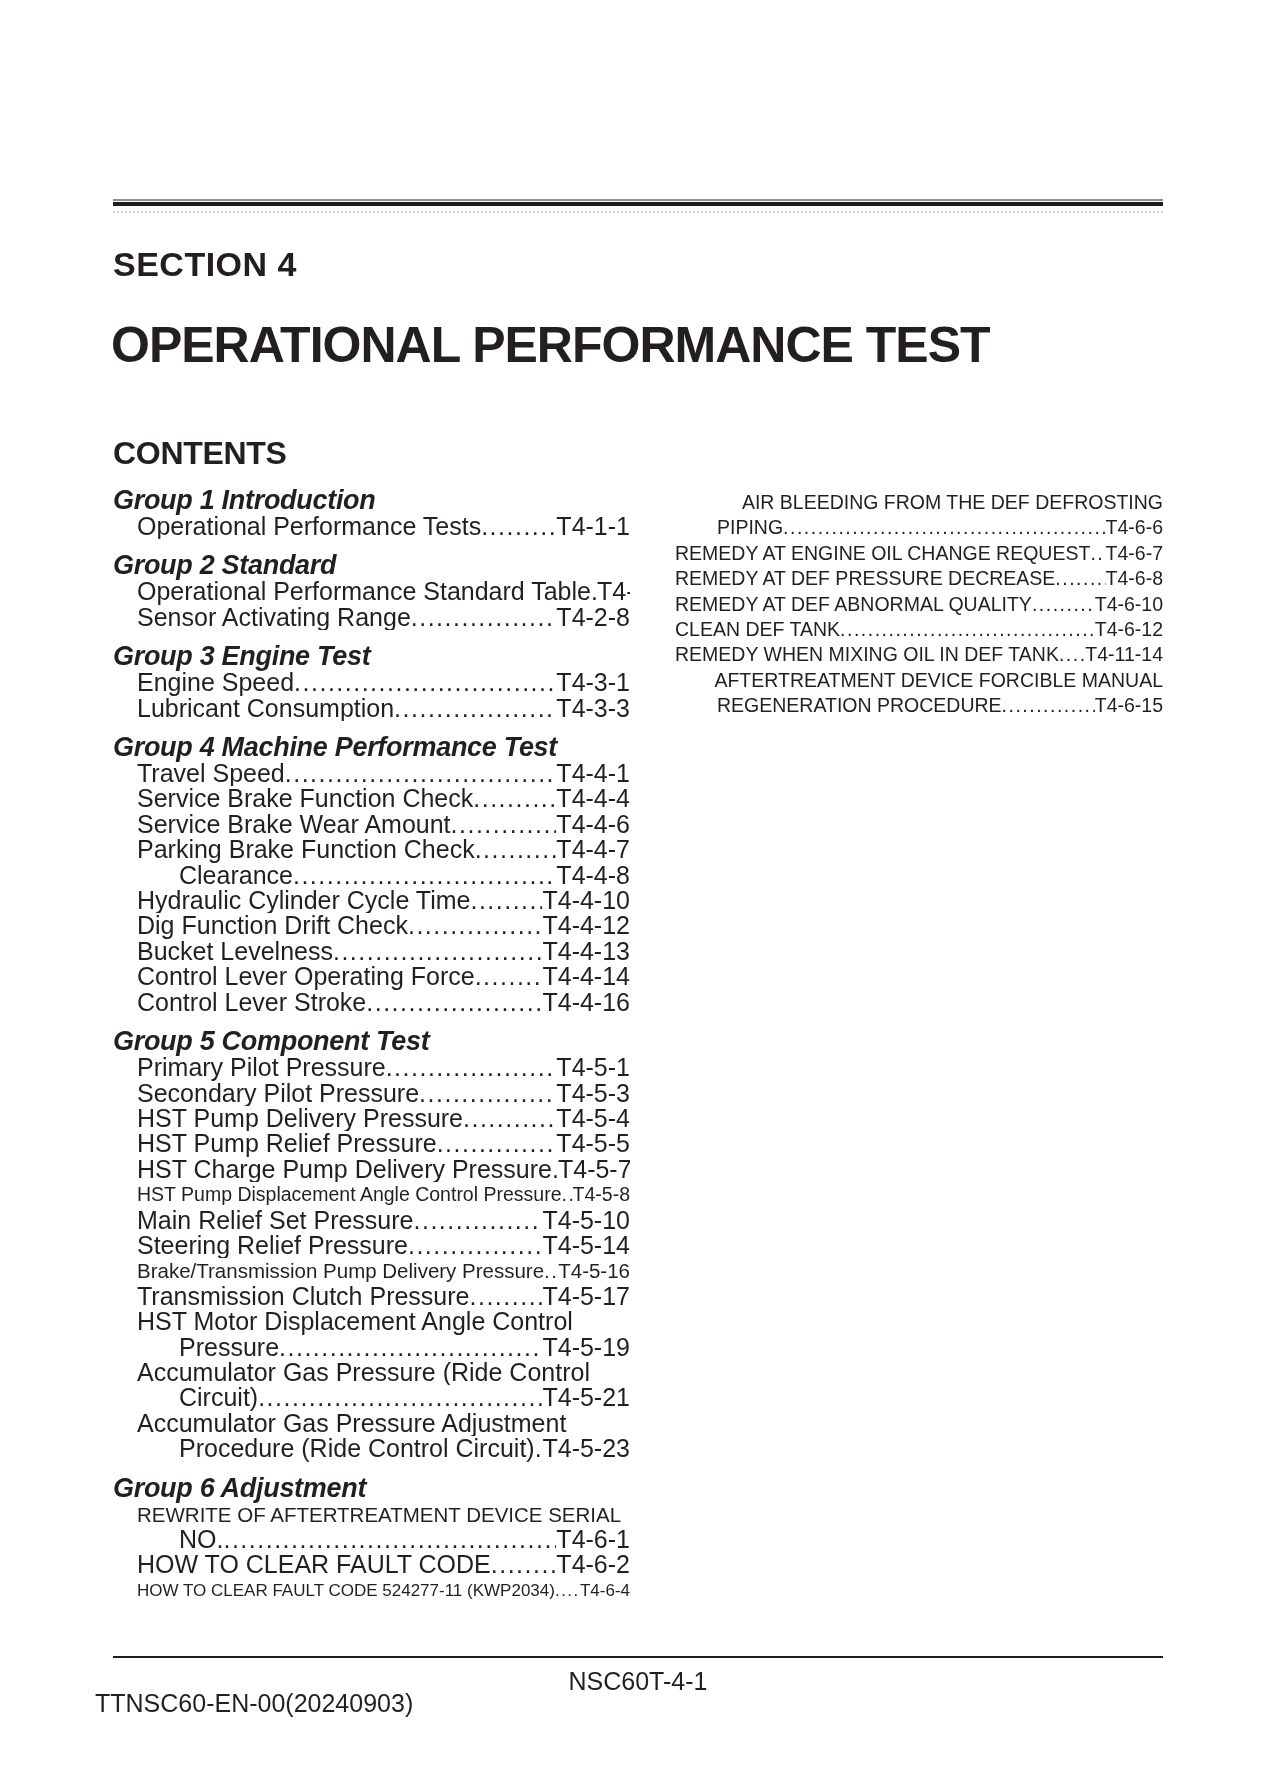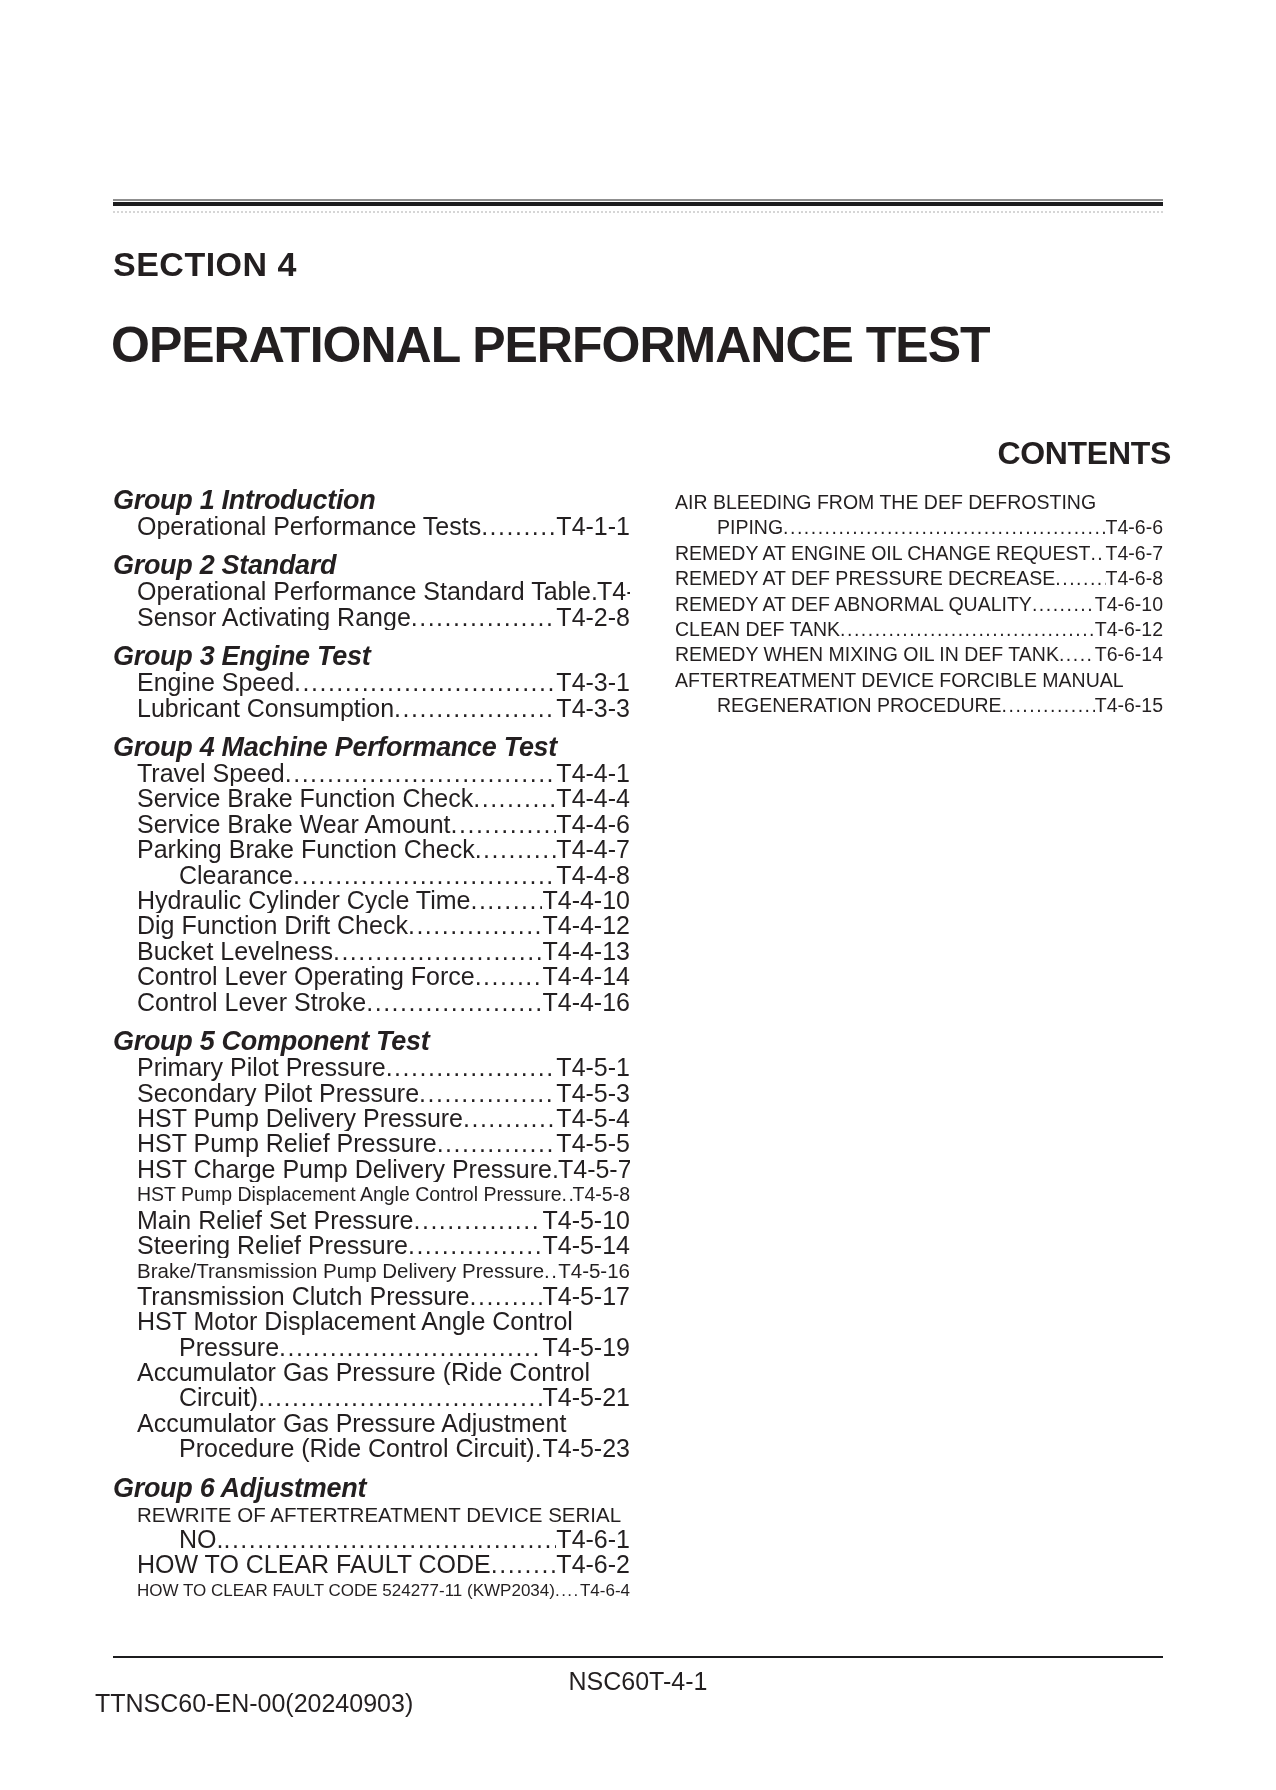--- a/index.html
+++ b/index.html
@@ -28,22 +28,22 @@
     position: absolute; left: 113px; top: 246px;
     font-size: 34px; font-weight: 700; line-height: 36px;
     letter-spacing: 0.5px;
   }
   .page-title {
     position: absolute; left: 111px; top: 316px; margin: 0;
     font-size: 50px; font-weight: 700; line-height: 58px;
     letter-spacing: -1px; white-space: nowrap;
   }
   .contents-heading {
-    position: absolute; left: 121px; top: 436px; width: 1050px;
-    text-align: right; font-size: 32px; font-weight: 700; line-height: 34px;
+    position: absolute; left: 113px; top: 436px; width: 1050px;
+    text-align: left; font-size: 32px; font-weight: 700; line-height: 34px;
     letter-spacing: -0.3px;
   }
 
   
   .toc-wrap {
     position: absolute; left: 113px; top: 486px; width: 1050px;
     display: flex; gap: 45px; align-items: flex-start;
   }
   .col-left  { width: 517px; flex: 0 0 517px; }
   .col-right { width: 488px; flex: 0 0 488px; padding-top: 4px; }
@@ -57,21 +57,21 @@
   .toc-entry { }
   .line {
     display: flex; align-items: baseline;
     line-height: 25.4px; font-size: 25px;
     overflow: hidden; white-space: nowrap;
   }
   .col-right .line { font-size: 19.5px; }
   .entry-label { white-space: nowrap; flex: 0 0 auto; }
   .entries .toc-entry .line { padding-left: 24px; }
   .entries .toc-entry .line.cont { padding-left: 66px; }
-  .col-right .toc-entry .line { padding-left: 0; }
+  .col-right .toc-entry .line { padding-left: 0; justify-content: flex-end; }
   .col-right .toc-entry .line.cont { padding-left: 42px; }
   .dots {
     flex: 1 1 0; min-width: 6px; overflow: hidden;
     white-space: nowrap;
   }
   .dots::after {
     content: "......................................................................................................................................................";
     letter-spacing: 1.5px;
   }
   .entry-page { white-space: nowrap; flex: 0 0 auto; }
@@ -405,21 +405,21 @@
           <div class="line">
             <span class="entry-label">CLEAN DEF TANK</span>
             <span class="dots"></span>
             <span class="entry-page">T4-6-12</span>
           </div>
         </div>
         <div class="toc-entry">
           <div class="line">
             <span class="entry-label">REMEDY WHEN MIXING OIL IN DEF TANK</span>
             <span class="dots"></span>
-            <span class="entry-page">T6-6-14</span>
+            <span class="entry-page">T4-11-14</span>
           </div>
         </div>
         <div class="toc-entry">
           <div class="line">
             <span class="entry-label">AFTERTREATMENT DEVICE FORCIBLE MANUAL</span>
           </div>
           <div class="line cont">
             <span class="entry-label">REGENERATION PROCEDURE</span>
             <span class="dots"></span>
             <span class="entry-page">T4-6-15</span>

